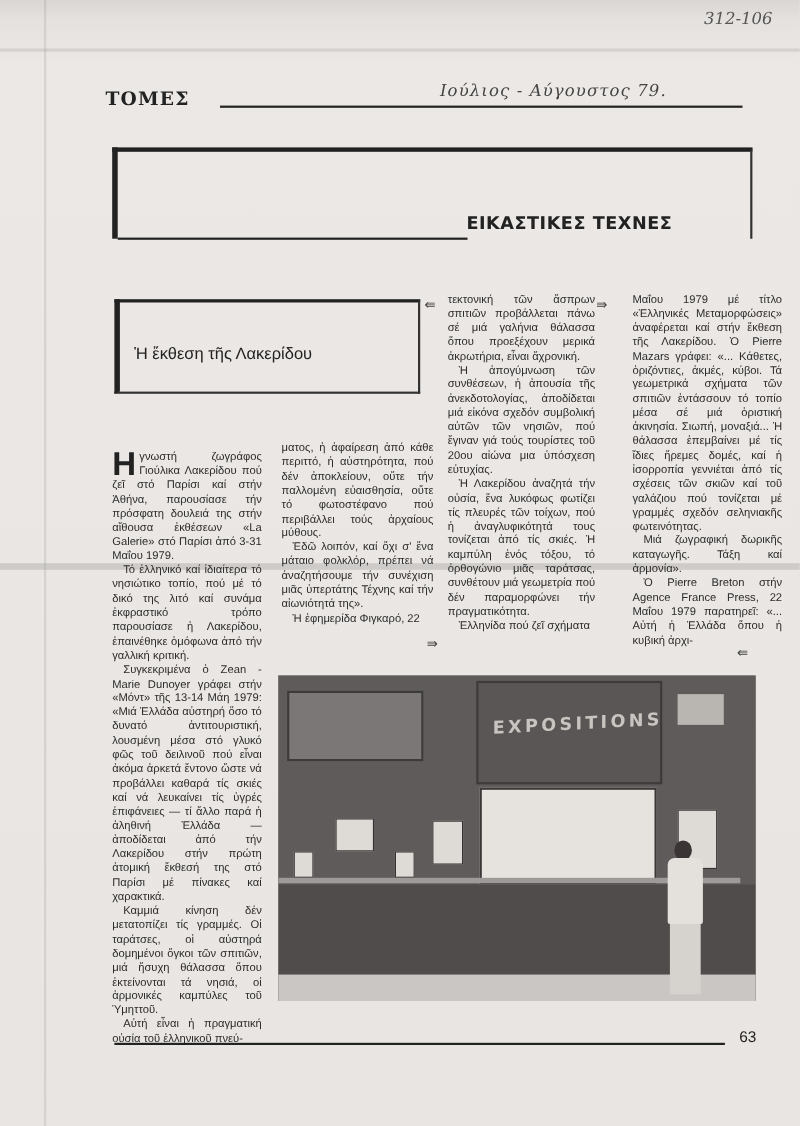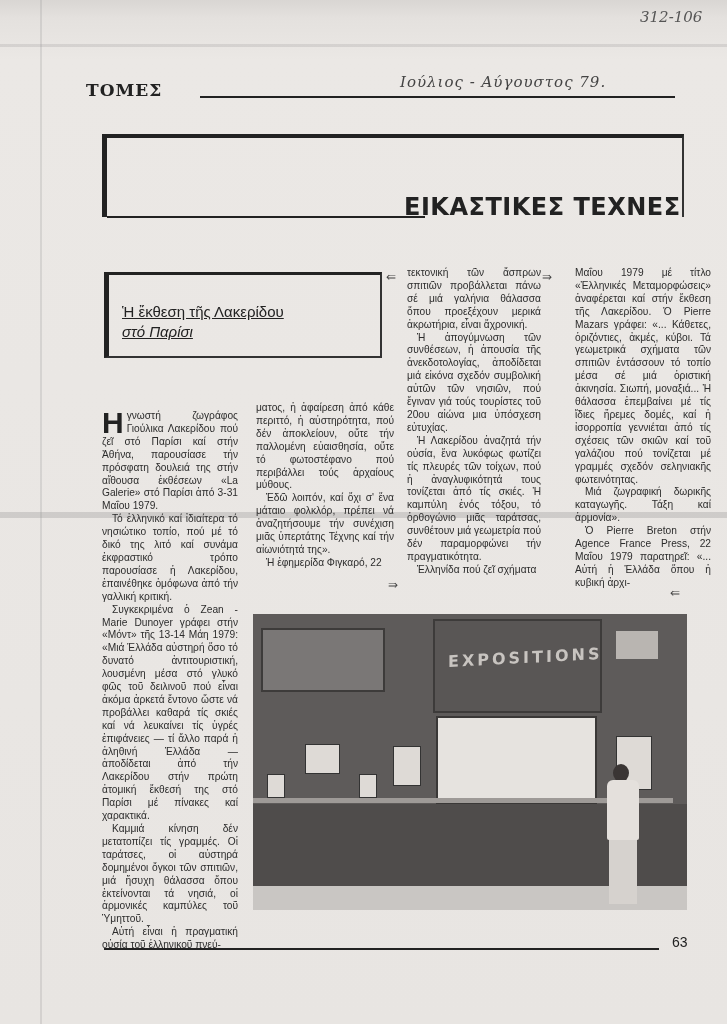--- a/index.html
+++ b/index.html
@@ -12,31 +12,31 @@
     position:absolute; left:0; top:0; width:727px; height:1024px;
     background: linear-gradient(180deg,#d9d6d3 0px,#e4e1de 18px,#ebe8e5 60px,#e8e5e2 100%);
   }
   .fold-top { position:absolute; left:0; top:44px; width:727px; height:3px; background:rgba(120,120,120,0.18); }
   .fold-mid { position:absolute; left:0; top:512px; width:727px; height:6px; background:rgba(110,110,110,0.22); }
   .left-edge { position:absolute; left:40px; top:0; width:2px; height:1024px; background:rgba(150,150,150,0.25); }
 
   .hw-ref { position:absolute; left:640px; top:8px; font-family:"DejaVu Serif", serif; font-style:italic; font-size:15px; color:#555; }
   .hw-date { position:absolute; left:400px; top:73px; font-family:"DejaVu Serif", serif; font-style:italic; font-size:15px; color:#444; letter-spacing:1px; }
 
-  .section-label { position:absolute; left:86px; top:80px; font-family:"DejaVu Serif", serif; font-weight:bold; font-size:17px; letter-spacing:1px; color:#222; }
+  .section-label { position:absolute; left:96px; top:80px; font-family:"DejaVu Serif", serif; font-weight:bold; font-size:17px; letter-spacing:1px; color:#222; }
   .section-rule { position:absolute; left:200px; top:96px; width:475px; height:2px; background:#222; }
 
   .banner-box { position:absolute; left:102px; top:134px; width:582px; height:83px;
     border-top:4px solid #222; border-left:5px solid #222; border-right:2px solid #333; box-sizing:border-box; }
   .banner-bottom-rule { position:absolute; left:107px; top:216px; width:318px; height:2px; background:#222; }
-  .banner-title { position:absolute; left:404px; top:193px; font-family:"DejaVu Sans", sans-serif; font-weight:bold; font-size:24px; color:#222; letter-spacing:0.5px; }
+  .banner-title { position:absolute; left:424px; top:193px; font-family:"DejaVu Sans", sans-serif; font-weight:bold; font-size:16px; color:#222; letter-spacing:0.5px; }
 
   .article-box { position:absolute; left:104px; top:272px; width:278px; height:86px;
     border-top:3px solid #222; border-left:5px solid #222; border-bottom:2px solid #333; border-right:2px solid #333; box-sizing:border-box; }
-  .article-title { position:absolute; left:122px; top:302px; font-size:15px; line-height:20px; color:#222;text-decoration:underline; }
+  .article-title { position:absolute; left:122px; top:312px; font-size:15px; line-height:20px; color:#222; }
   .article-title .l2 { font-style:italic; }
 
   .col { position:absolute; font-size:10.2px; line-height:12.9px; text-align:justify; color:#2c2c2c; }
   .col p { margin:0; text-indent:10px; }
   .col p.first { text-indent:0; }
   .col1 { left:102px; top:410px; width:136px; }
   .col2 { left:256px; top:402px; width:138px; }
   .col3 { left:407px; top:267px; width:134px; }
   .col4 { left:555px; top:267px; width:136px;margin-left:20px; }
   .dropcap { float:left; font-weight:bold; font-size:30px; line-height:24px; margin:1px 3px 0 0; color:#222; }
@@ -76,21 +76,20 @@
   <div class="section-label">ΤΟΜΕΣ</div>
   <div class="section-rule"></div>
 
   <div class="banner-box"></div>
   <div class="banner-bottom-rule"></div>
   <div class="banner-title">ΕΙΚΑΣΤΙΚΕΣ ΤΕΧΝΕΣ</div>
 
   <div class="article-box"></div>
   <div class="article-title">
     <div>Ἡ ἔκθεση τῆς Λακερίδου</div>
-    <div class="l2">στό Παρίσι</div>
   </div>
 
   <div class="col col1">
     <p class="first"><span class="dropcap">Η</span><span>γνωστή ζωγράφος Γιούλικα Λακερίδου πού ζεῖ στό Παρίσι καί στήν Ἀθήνα, παρουσίασε τήν πρόσφατη δουλειά της στήν αἴθουσα ἐκθέσεων «La Galerie» στό Παρίσι ἀπό 3-31 Μαΐου 1979.</span></p>
     <p>Τό ἑλληνικό καί ἰδιαίτερα τό νησιώτικο τοπίο, πού μέ τό δικό της λιτό καί συνάμα ἐκφραστικό τρόπο παρουσίασε ἡ Λακερίδου, ἐπαινέθηκε ὁμόφωνα ἀπό τήν γαλλική κριτική.</p>
     <p>Συγκεκριμένα ὁ Zean - Marie Dunoyer γράφει στήν «Μόντ» τῆς 13-14 Μάη 1979: «Μιά Ἑλλάδα αὐστηρή ὅσο τό δυνατό ἀντιτουριστική, λουσμένη μέσα στό γλυκό φῶς τοῦ δειλινοῦ πού εἶναι ἀκόμα ἀρκετά ἔντονο ὥστε νά προβάλλει καθαρά τίς σκιές καί νά λευκαίνει τίς ὑγρές ἐπιφάνειες — τί ἄλλο παρά ἡ ἀληθινή Ἑλλάδα — ἀποδίδεται ἀπό τήν Λακερίδου στήν πρώτη ἀτομική ἔκθεσή της στό Παρίσι μέ πίνακες καί χαρακτικά.</p>
     <p>Καμμιά κίνηση δέν μετατοπίζει τίς γραμμές. Οἱ ταράτσες, οἱ αὐστηρά δομημένοι ὄγκοι τῶν σπιτιῶν, μιά ἥσυχη θάλασσα ὅπου ἐκτείνονται τά νησιά, οἱ ἁρμονικές καμπύλες τοῦ Ὑμηττοῦ.</p>
     <p>Αὐτή εἶναι ἡ πραγματική οὐσία τοῦ ἑλληνικοῦ πνεύ-</p>
   </div>
 

